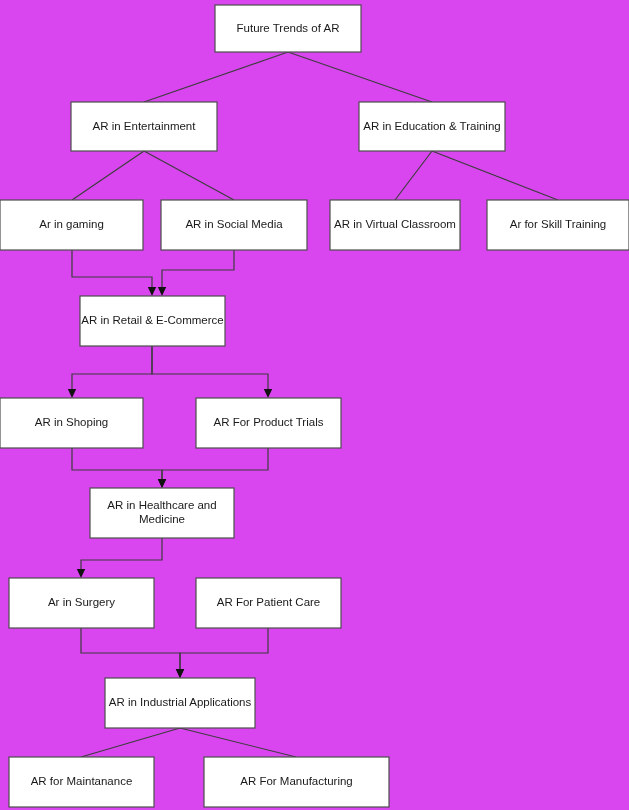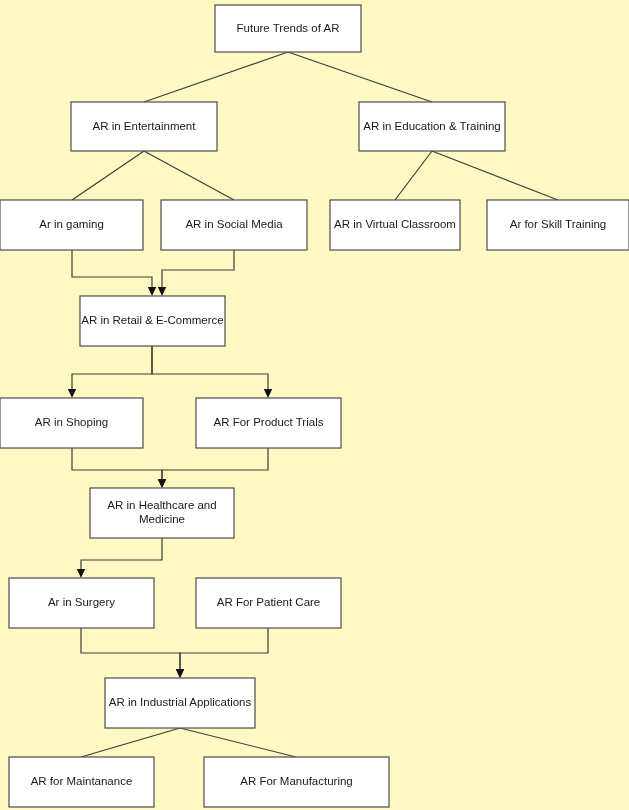--- a/index.html
+++ b/index.html
@@ -11,21 +11,21 @@
   body {
     font-family: "Liberation Sans", sans-serif;
     width: 629px;
     height: 810px;
     overflow: hidden;
   }
   #flowchart-root {
     position: relative;
     width: 629px;
     height: 810px;
-    background: #fef9c3;
+    background: #d946ef;
   }
   svg#flow-svg {
     position: absolute;
     top: 0;
     left: 0;
     width: 629px;
     height: 810px;
     display: block;
   }
   .node-rect {

